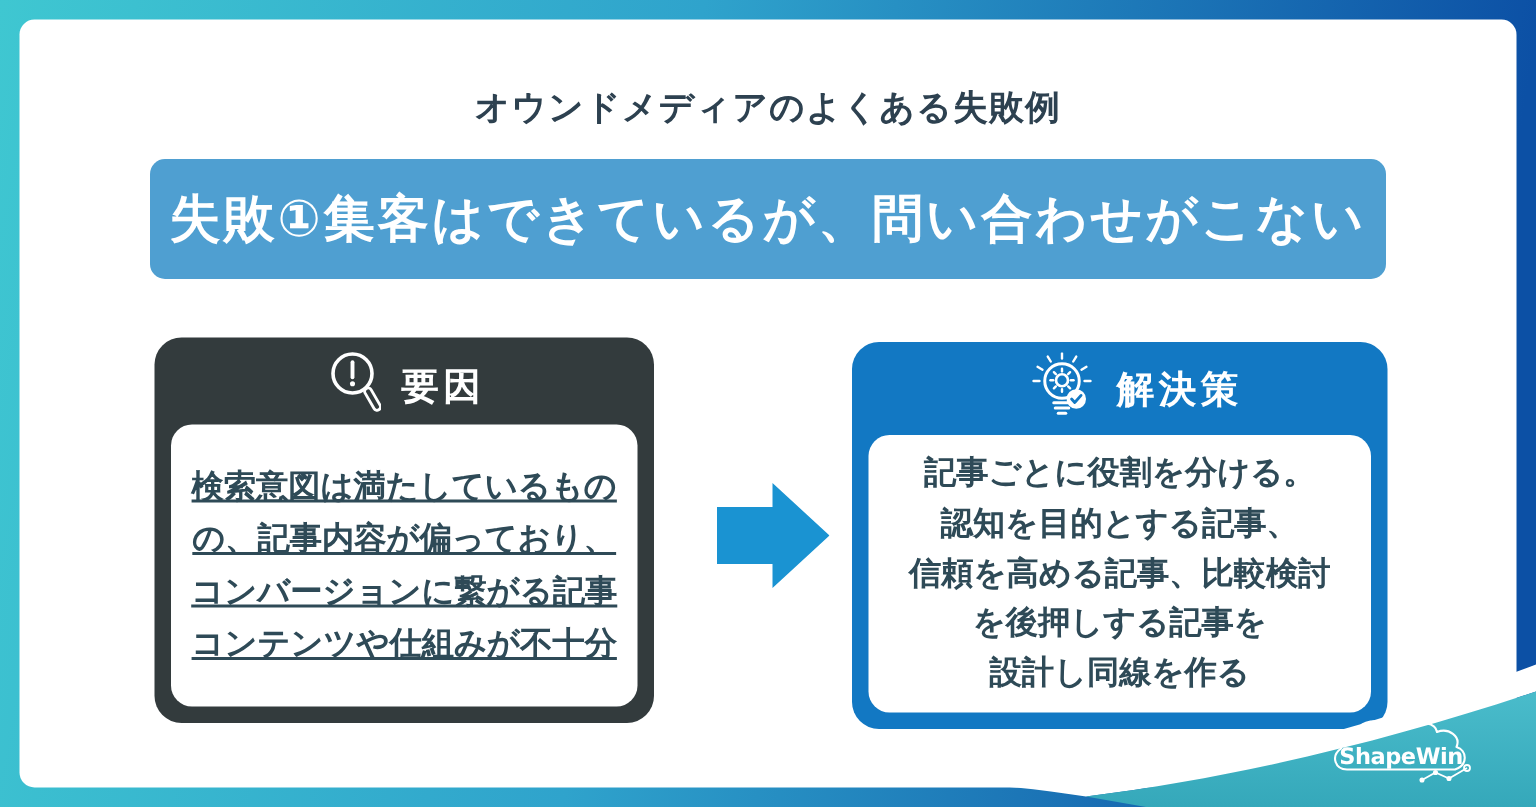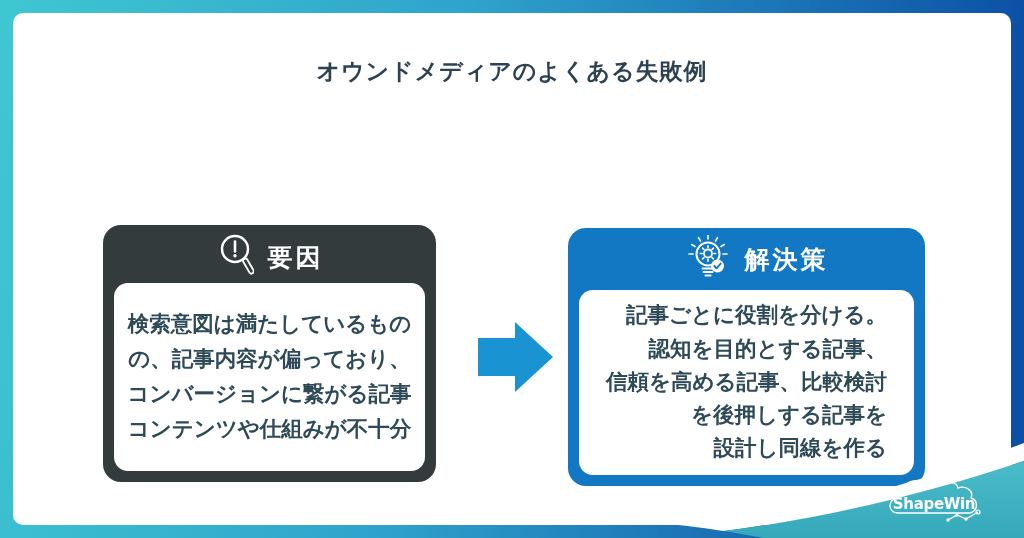--- a/index.html
+++ b/index.html
@@ -35,39 +35,42 @@
   }
   .card-cause .card-header{height:64px;}
   .card-solution .card-header{height:62px;padding-left:20px;}
   .card-inner{
     position:absolute;left:11px;right:11px;bottom:11px;
     background:#ffffff;border-radius:14px;
     display:flex;align-items:center;justify-content:center;
     font-size:21.5px;font-weight:bold;color:#2e4a57;
     line-height:1.62;white-space:pre-line;text-align:center;
   }
-  .card-cause .card-inner{top:58px;}
-  .card-solution .card-inner{top:62px;line-height:1.55;text-align:right;}
+  .card-cause .card-inner{top:58px;text-decoration:underline;}
+  .card-solution .card-inner{top:62px;line-height:1.55;}
   .arrow-wrap{position:absolute;left:478px;top:322px;width:75px;height:70px;}
   .wave{position:absolute;right:0;bottom:0;width:420px;height:105px;z-index:5;}
   .logo{position:absolute;right:34px;bottom:10px;width:104px;height:50px;z-index:6;}
   .logo text{
     font-family:"DejaVu Sans","Liberation Sans",sans-serif;
     font-size:15px;font-weight:bold;fill:#ffffff;letter-spacing:-0.3px;
   }
 </style>
 </head>
 <body>
 
 <div class="canvas">
 
   <div class="content"></div>
 
   <div class="page-title">オウンドメディアのよくある失敗例</div>
 
+  <div class="banner">
+    <span>失敗①集客はできているが、問い合わせがこない</span>
+  </div>
 
   <div class="card card-cause">
     <div class="card-header">
       <svg width="38" height="50" viewBox="0 0 38 50">
         <circle cx="19" cy="17" r="13" fill="none" stroke="#ffffff" stroke-width="2.4"></circle>
         <line x1="19" y1="9.5" x2="19" y2="19.5" stroke="#ffffff" stroke-width="2.6" stroke-linecap="round"></line>
         <circle cx="19" cy="23.8" r="1.7" fill="#ffffff"></circle>
         <g transform="translate(28,26.5) rotate(-30)">
           <rect x="-2.3" y="0.5" width="4.6" height="16.5" rx="2.3" fill="none" stroke="#ffffff" stroke-width="1.9"></rect>
         </g>

